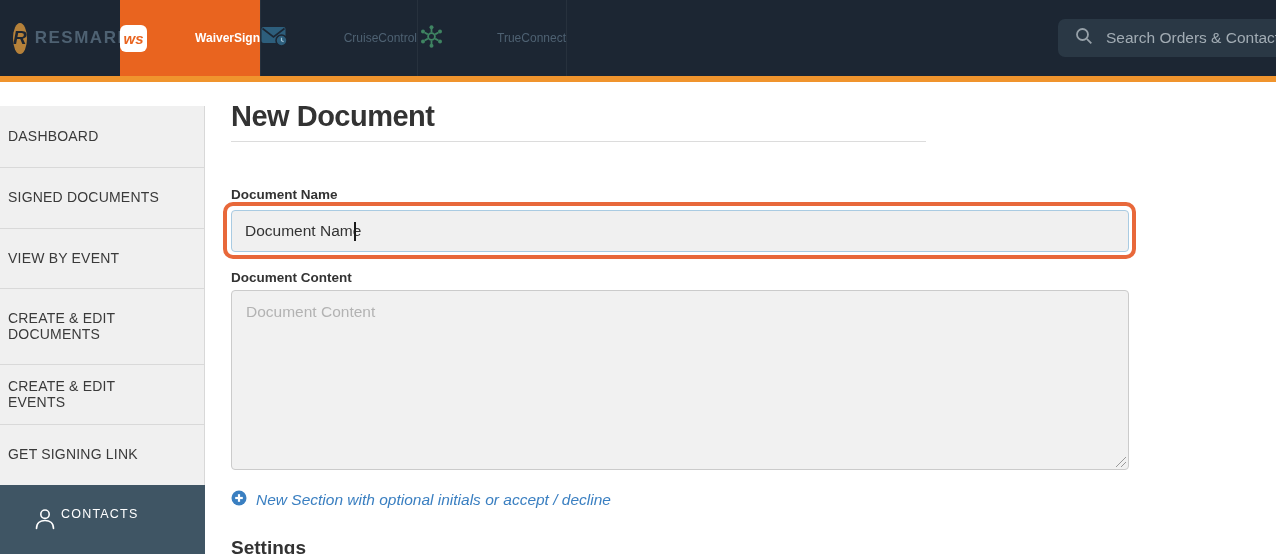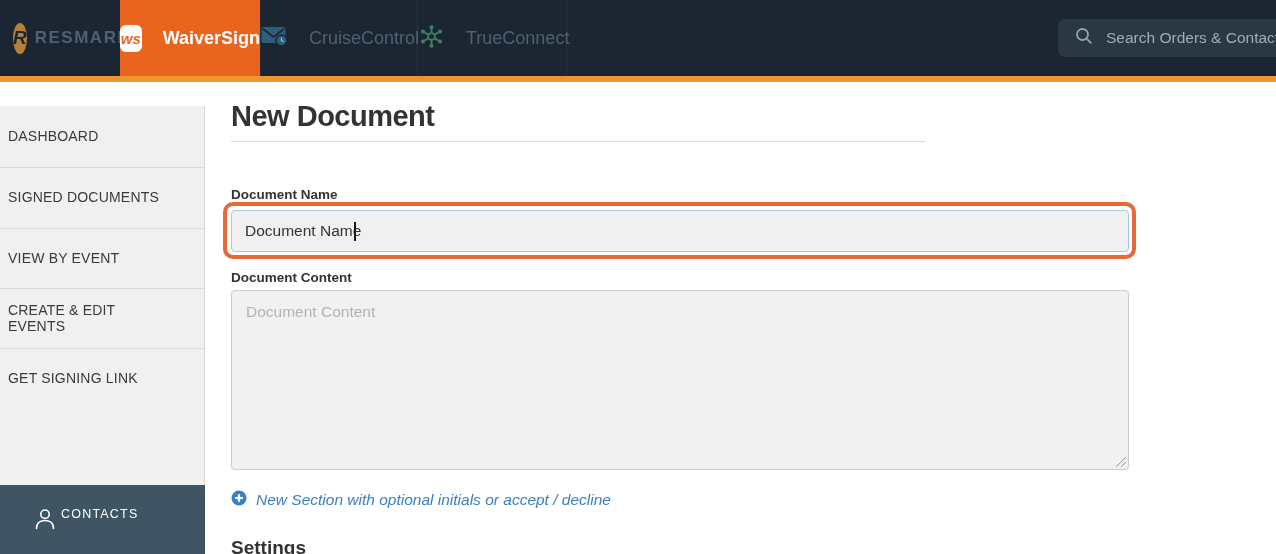--- a/index.html
+++ b/index.html
@@ -11,21 +11,21 @@
   #topnav { position:absolute; left:0; top:0; width:1276px; height:82px;
             background:#1c2633; border-bottom:6px solid #f0942d; }
   .brand { position:absolute; left:0; top:0; width:120px; height:76px;
            display:flex; align-items:center; padding-left:13px; gap:8px; cursor:pointer; }
   .brand-circle { width:31px; height:31px; border-radius:50%; background:#b5813a;
                   display:flex; align-items:center; justify-content:center;
                   color:#1c2633; font-weight:800; font-style:italic; font-size:19px; }
   .brand-label { color:#4e6172; font-size:17px; letter-spacing:1.5px; font-weight:600; }
   .tab { position:absolute; top:0; height:76px; display:flex; align-items:center;
          justify-content:space-between; gap:9px; cursor:pointer; }
-  .tab-label { font-size:18px;margin-left:12px; }
+  .tab-label { font-size:12px;margin-left:12px; }
   #tab-waiversign { left:120px; width:140px; background:#e9641f; }
   #tab-waiversign .tab-label { color:#ffffff; font-weight:600; }
   #tab-cruisecontrol { left:260px; width:157px; border-left:1px solid rgba(255,255,255,0.05); }
   #tab-trueconnect { left:417px; width:150px; border-left:1px solid rgba(255,255,255,0.05);
                      border-right:1px solid rgba(255,255,255,0.05); }
   .tab-muted .tab-label { color:#4e6172; }
   .ws-badge { width:27px; height:27px; background:#ffffff; border-radius:6px;
               display:flex; align-items:center; justify-content:center;
               color:#e9641f; font-weight:800; font-style:italic; font-size:15px; }
   #nav-search { position:absolute; top:19px; left:1058px; width:226px; height:38px;
@@ -152,20 +152,23 @@
     <div id="sidebar-light">
       <div class="side-item h62">
         <span>DASHBOARD</span>
       </div>
       <div class="side-item h61">
         <span>SIGNED DOCUMENTS</span>
       </div>
       <div class="side-item h60">
         <span>VIEW BY EVENT</span>
       </div>
+      <div class="side-item h76">
+        <span>CREATE &amp; EDIT DOCUMENTS</span>
+      </div>
       <div class="side-item h60">
         <span>CREATE &amp; EDIT EVENTS</span>
       </div>
       <div class="side-item h60 last">
         <span>GET SIGNING LINK</span>
       </div>
     </div>
     <div id="sidebar-dark">
       <div id="contacts-item">
         <span>

